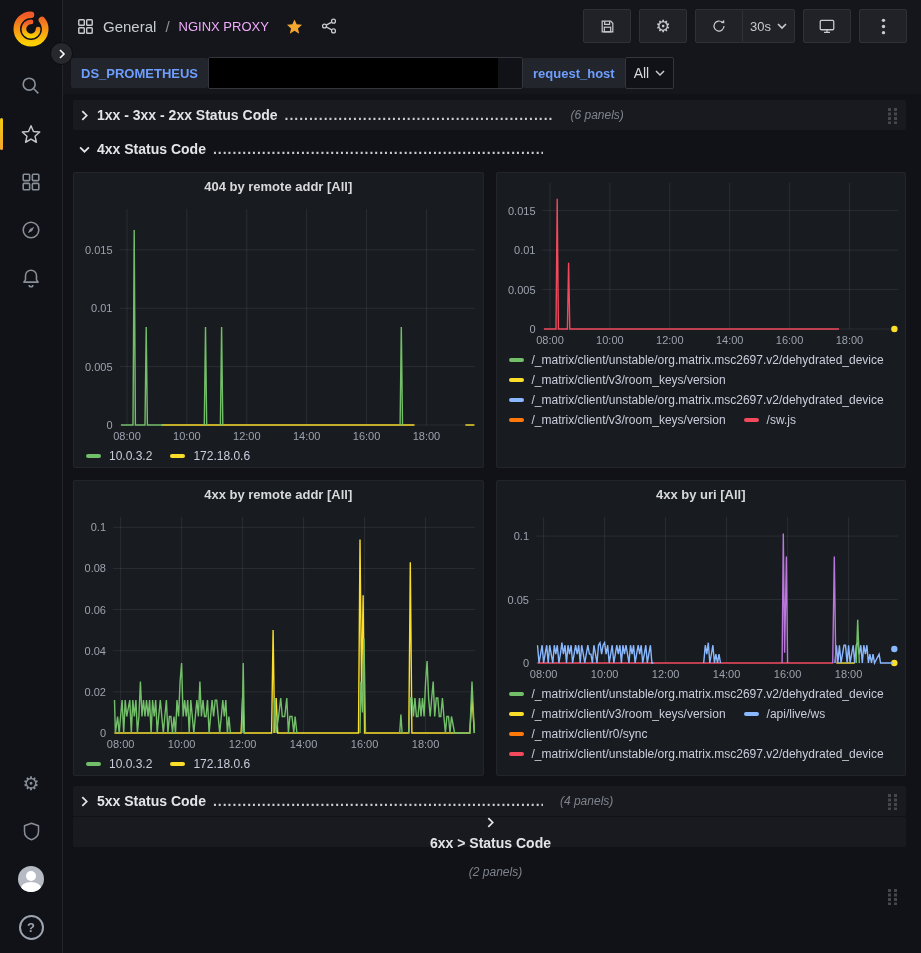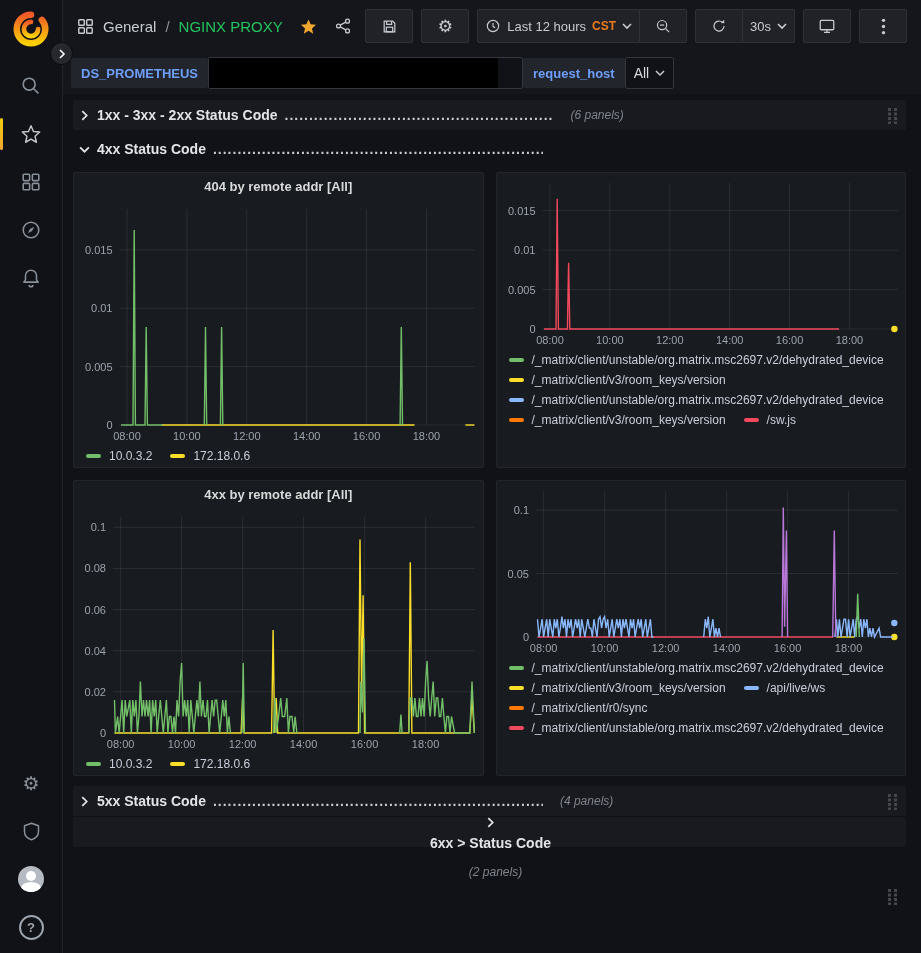--- a/index.html
+++ b/index.html
@@ -22,21 +22,21 @@
   .avatar .head{position:absolute;left:8px;top:5px;width:10px;height:10px;border-radius:50%;background:#fff;}
   .avatar .body{position:absolute;left:3px;top:16px;width:20px;height:12px;border-radius:50% 50% 0 0;background:#fff;}
   .help-circle{width:21px;height:21px;border:2px solid #9DA5B0;border-radius:50%;display:flex;
     align-items:center;justify-content:center;font-size:13px;font-weight:bold;color:#9DA5B0;}
   
   .main{flex:1;display:flex;flex-direction:column;min-width:0;}
   .topbar{height:52px;flex:0 0 52px;display:flex;align-items:center;padding:0 14px 0 13px;background:#15161b;}
   .breadcrumb{display:flex;align-items:center;gap:8px;}
   .crumb-section{font-size:15px;color:#C7CCD1;}
   .crumb-sep{color:#8E939B;font-size:15px;padding:0 1px;}
-  .crumb-title{font-size:15px;color:#22c55e;}
+  .crumb-title{font-size:13px;color:#f0abfc;}
   .toolbar{margin-left:auto;display:flex;align-items:center;gap:8px;}
   .tbtn{height:32px;min-width:32px;padding:0 7px;background:#202228;border:1px solid #2e3138;border-radius:2px;
     display:flex;align-items:center;justify-content:center;gap:6px;color:#C8CAD1;font-size:13px;cursor:pointer;}
   .btn-group{display:flex;}
   .btn-group .tbtn:first-child{border-radius:2px 0 0 2px;}
   .btn-group .tbtn:last-child{border-radius:0 2px 2px 0;border-left:none;}
   .tz{color:var(--timezone);font-weight:bold;font-size:12px;}
   
   .varbar{height:42px;flex:0 0 42px;display:flex;align-items:center;padding:0 8px;background:#15161b;}
   .var-chip{height:30px;display:flex;align-items:center;padding:0 10px;background:#22252B;border-radius:2px;
@@ -188,40 +188,20 @@
                 <rect x="7.5" y="13" width="9" height="6.5"></rect>
               </g>
             </svg>
         </div>
         <div class="tbtn">
           <span class="glyph" style="color:#C8CAD1;font-size:17px;">⚙</span>
         </div>
         <div class="btn-group">
           <div class="tbtn">
             <svg class="icon" width="16" height="16" viewBox="0 0 24 24">
-                <circle cx="12" cy="12" r="8.5" fill="none" stroke="#C8CAD1" stroke-width="1.7"></circle>
-                <path d="M12 7.5v5l3.2 2" fill="none" stroke="#C8CAD1" stroke-width="1.7"></path>
-              </svg>
-            <span>Last 12 hours</span>
-            <span class="tz">CST</span>
-            <svg class="icon" width="10" height="10" viewBox="0 0 10 10">
-                <polyline points="1,3 5,7 9,3" fill="none" stroke="#C8CAD1" stroke-width="1.6"></polyline>
-              </svg>
-          </div>
-          <div class="tbtn">
-            <svg class="icon" width="17" height="17" viewBox="0 0 24 24">
-                <circle cx="10" cy="10" r="6.5" fill="none" stroke="#C8CAD1" stroke-width="1.7"></circle>
-                <line x1="15" y1="15" x2="20" y2="20" stroke="#C8CAD1" stroke-width="1.7"></line>
-                <line x1="7" y1="10" x2="13" y2="10" stroke="#C8CAD1" stroke-width="1.7"></line>
-              </svg>
-          </div>
-        </div>
-        <div class="btn-group">
-          <div class="tbtn">
-            <svg class="icon" width="16" height="16" viewBox="0 0 24 24">
                 <path d="M19.5 12a7.5 7.5 0 1 1-2.2-5.3" fill="none" stroke="#C8CAD1" stroke-width="1.8"></path>
                 <polygon points="19.7,2.8 20,8 14.8,7.4" fill="#C8CAD1"></polygon>
               </svg>
           </div>
           <div class="tbtn">
             <span>30s</span>
             <svg class="icon" width="10" height="10" viewBox="0 0 10 10">
                 <polyline points="1,3 5,7 9,3" fill="none" stroke="#C8CAD1" stroke-width="1.6"></polyline>
               </svg>
           </div>
@@ -425,20 +405,21 @@
                 <span class="sw" style="background: rgb(115, 191, 105);"></span>
                 <span class="lg-txt">10.0.3.2</span>
               </span>
               <span class="lg-item">
                 <span class="sw" style="background: rgb(250, 222, 42);"></span>
                 <span class="lg-txt">172.18.0.6</span>
               </span>
             </div>
         </div>
         <div class="panel">
+          <div class="panel-title">4xx by uri [All]</div>
           <div class="chart chart-short"><svg width="411" height="176">
                 <line class="grid" x1="46.62426284751474" x2="46.62426284751474" y1="10" y2="156"></line>
                 <text class="tick" text-anchor="middle" x="46.62426284751474" y="171">08:00</text>
                 <line class="grid" x1="107.61836562763268" x2="107.61836562763268" y1="10" y2="156"></line>
                 <text class="tick" text-anchor="middle" x="107.61836562763268" y="171">10:00</text>
                 <line class="grid" x1="168.6124684077506" x2="168.6124684077506" y1="10" y2="156"></line>
                 <text class="tick" text-anchor="middle" x="168.6124684077506" y="171">12:00</text>
                 <line class="grid" x1="229.60657118786855" x2="229.60657118786855" y1="10" y2="156"></line>
                 <text class="tick" text-anchor="middle" x="229.60657118786855" y="171">14:00</text>
                 <line class="grid" x1="290.6006739679865" x2="290.6006739679865" y1="10" y2="156"></line>

